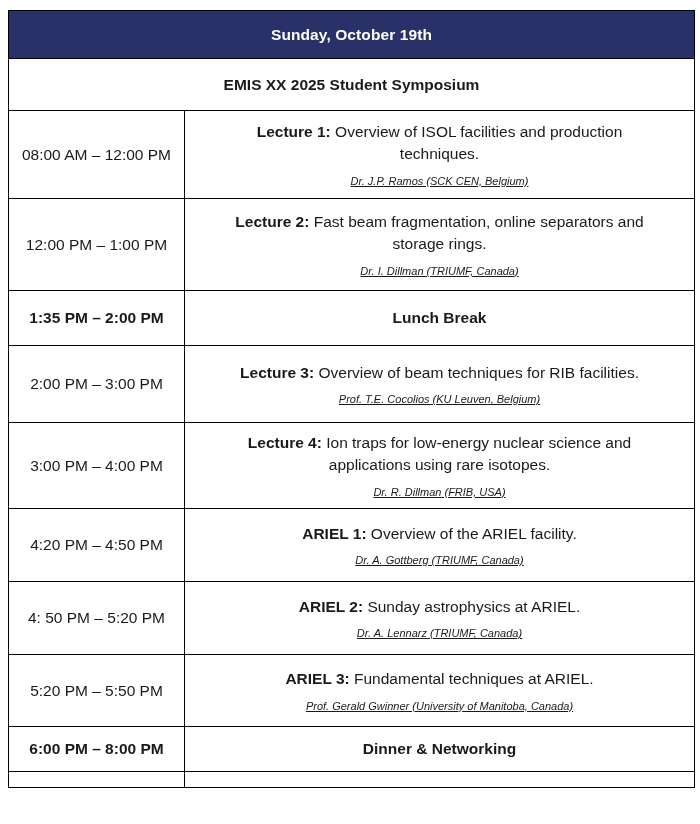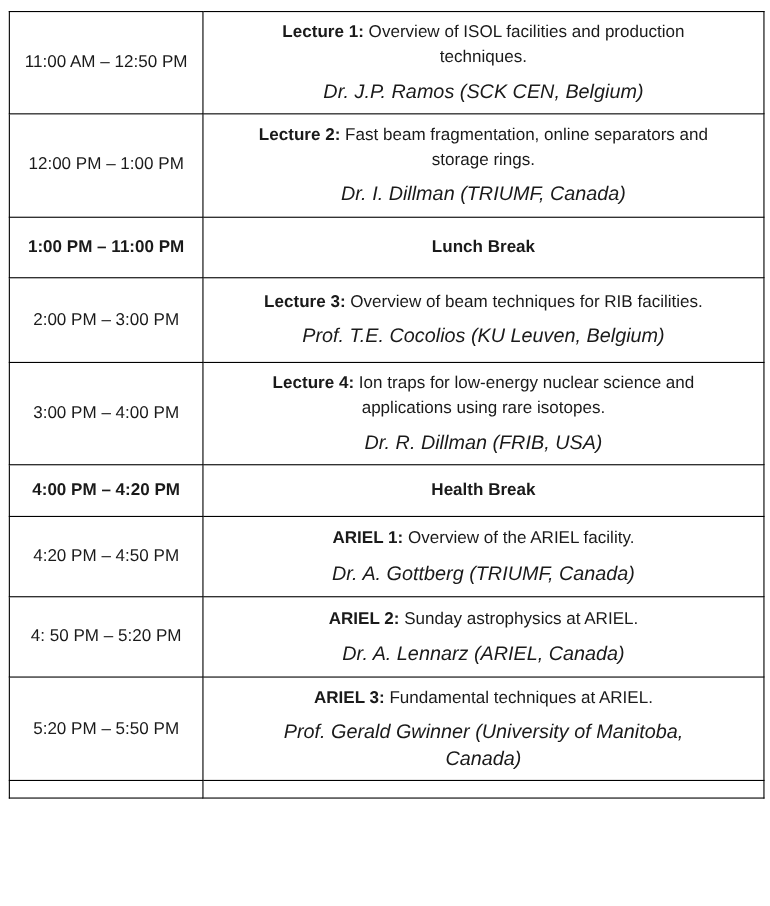--- a/index.html
+++ b/index.html
@@ -41,23 +41,24 @@
     white-space: nowrap;
   }
   td.content-cell { padding: 8px 42px; }
   .session-title {
     font-size: 15.5px;
     line-height: 1.45;
   }
   .session-title b { font-weight: bold; }
   .speaker {
     font-style: italic;
-    font-size: 18px;
+    font-size: 11px;
     margin-top: 8px;
     line-height: 1.3;
+    text-decoration: underline;
   }
   tr.break-row td { font-weight: bold; font-size: 15.5px; }
   tr.break-row td.content-cell { padding: 13px 26px; }
   
   tr.r1  { height: 88px; }
   tr.r2  { height: 92px; }
   tr.r3  { height: 55px; }
   tr.r4  { height: 77px; }
   tr.r5  { height: 86px; }
   tr.r6  { height: 47px; }
@@ -71,88 +72,94 @@
 <body>
 
 <div class="page">
   <table class="schedule">
     <colgroup>
         <col class="time-col">
         <col>
       </colgroup>
 
     <tbody>
+        <tr class="day-header">
+      <th colspan="2">Sunday, October 19th</th>
+    </tr>
 
+    <tr class="symposium-row">
+      <td colspan="2">EMIS XX 2025 Student Symposium</td>
+    </tr>
 
     <tr class="r1">
-      <td class="time-cell">11:00 AM – 12:50 PM</td>
+      <td class="time-cell">08:00 AM – 12:00 PM</td>
       <td class="content-cell">
         <div class="session-title"><b>Lecture 1:</b> <span>Overview of ISOL facilities and production techniques.</span></div>
         <div class="speaker">Dr. J.P. Ramos (SCK CEN, Belgium)</div>
       </td>
     </tr>
 
     <tr class="r2">
       <td class="time-cell">12:00 PM – 1:00 PM</td>
       <td class="content-cell">
         <div class="session-title"><b>Lecture 2:</b> <span>Fast beam fragmentation, online separators and storage rings.</span></div>
         <div class="speaker">Dr. I. Dillman (TRIUMF, Canada)</div>
       </td>
     </tr>
 
     <tr class="r3 break-row">
-      <td class="time-cell">1:00 PM – 11:00 PM</td>
+      <td class="time-cell">1:35 PM – 2:00 PM</td>
       <td class="content-cell">Lunch Break</td>
     </tr>
 
     <tr class="r4">
       <td class="time-cell">2:00 PM – 3:00 PM</td>
       <td class="content-cell">
         <div class="session-title"><b>Lecture 3:</b> <span>Overview of beam techniques for RIB facilities.</span></div>
         <div class="speaker">Prof. T.E. Cocolios (KU Leuven, Belgium)</div>
       </td>
     </tr>
 
     <tr class="r5">
       <td class="time-cell">3:00 PM – 4:00 PM</td>
       <td class="content-cell">
         <div class="session-title"><b>Lecture 4:</b> <span>Ion traps for low-energy nuclear science and applications using rare isotopes.</span></div>
         <div class="speaker">Dr. R. Dillman (FRIB, USA)</div>
       </td>
     </tr>
 
-    <tr class="r6 break-row">
-      <td class="time-cell">4:00 PM – 4:20 PM</td>
-      <td class="content-cell">Health Break</td>
-    </tr>
 
     <tr class="r7">
       <td class="time-cell">4:20 PM – 4:50 PM</td>
       <td class="content-cell">
         <div class="session-title"><b>ARIEL 1:</b> <span>Overview of the ARIEL facility.</span></div>
         <div class="speaker">Dr. A. Gottberg (TRIUMF, Canada)</div>
       </td>
     </tr>
 
     <tr class="r8">
       <td class="time-cell">4: 50 PM – 5:20 PM</td>
       <td class="content-cell">
         <div class="session-title"><b>ARIEL 2:</b> <span>Sunday astrophysics at ARIEL.</span></div>
-        <div class="speaker">Dr. A. Lennarz (ARIEL, Canada)</div>
+        <div class="speaker">Dr. A. Lennarz (TRIUMF, Canada)</div>
       </td>
     </tr>
 
     <tr class="r9">
       <td class="time-cell">5:20 PM – 5:50 PM</td>
       <td class="content-cell">
         <div class="session-title"><b>ARIEL 3:</b> <span>Fundamental techniques at ARIEL.</span></div>
         <div class="speaker">Prof. Gerald Gwinner (University of Manitoba, Canada)</div>
       </td>
     </tr>
 
+    <tr class="r10 break-row">
+      <td class="time-cell">6:00 PM – 8:00 PM</td>
+      <td class="content-cell">Dinner &amp; Networking</td>
+    </tr>
 
     <tr class="partial">
       <td></td>
       <td></td>
     </tr>
   </tbody>
     </table>
 </div>
 
 </body></html>

